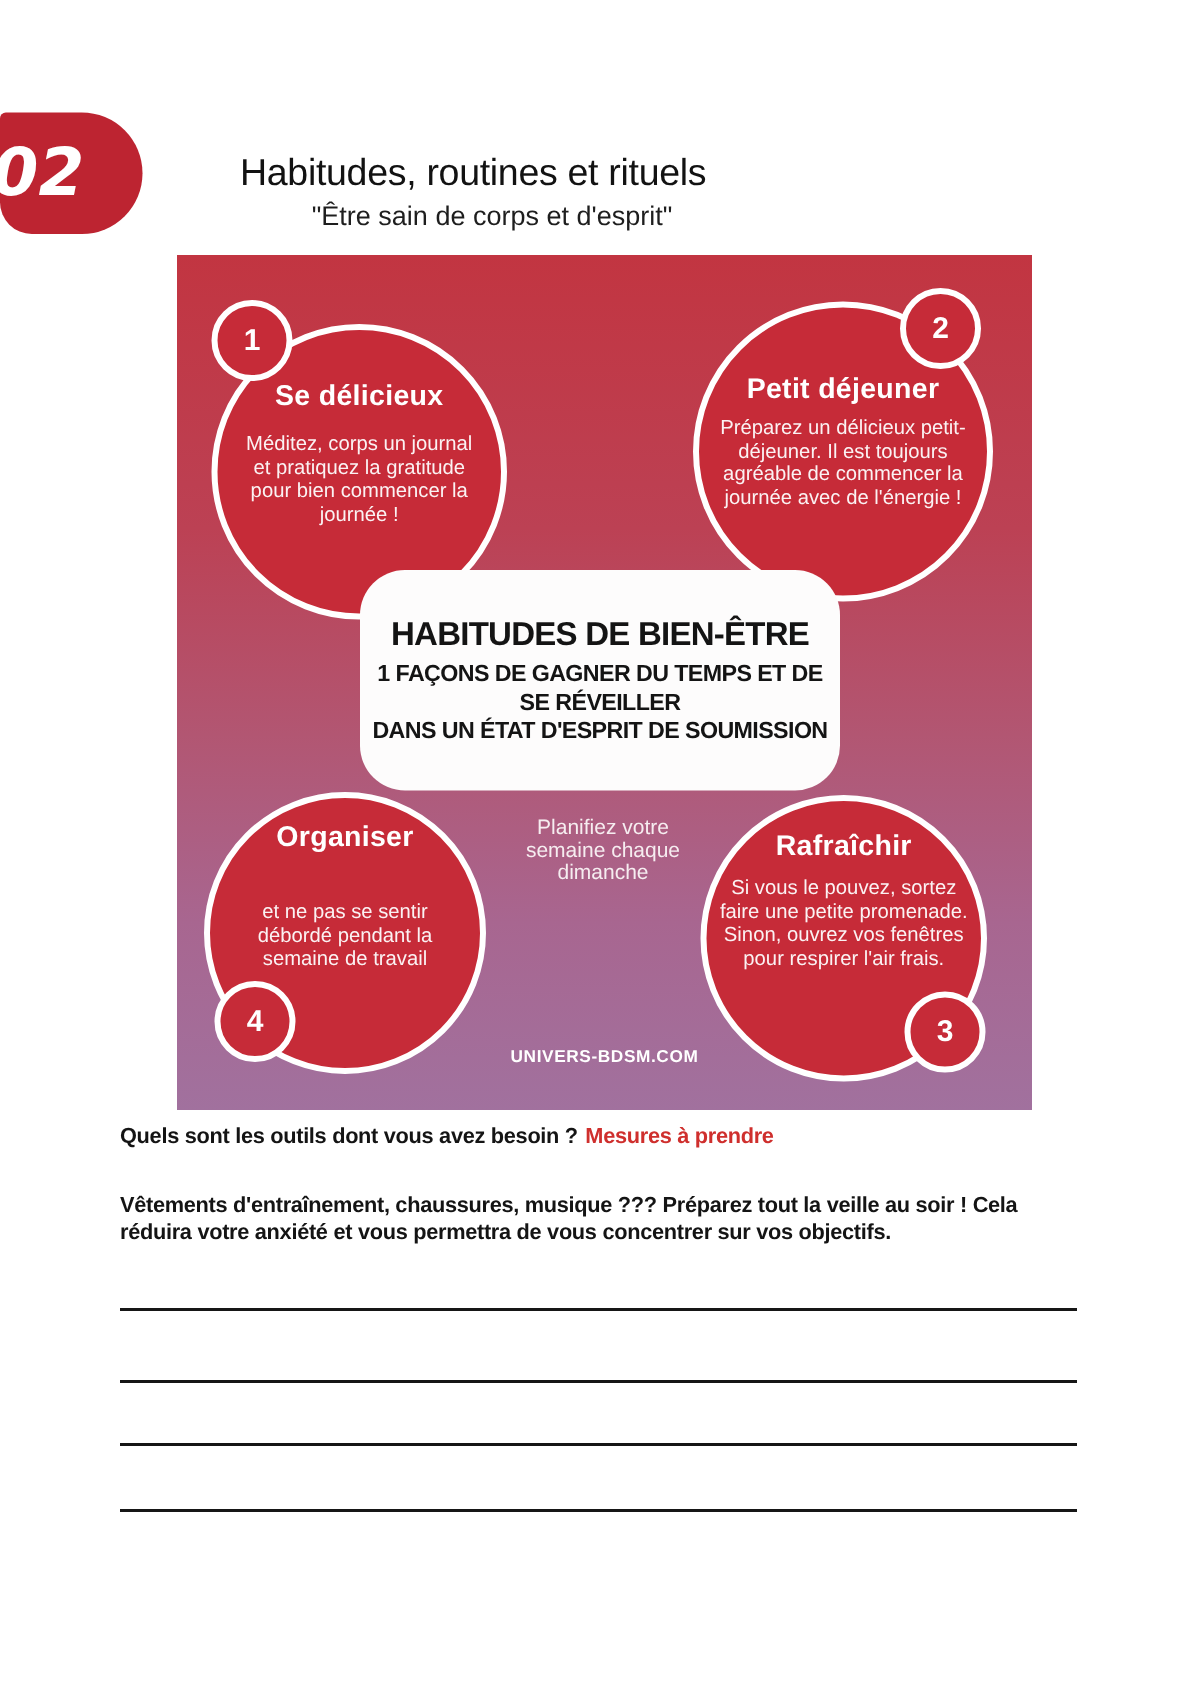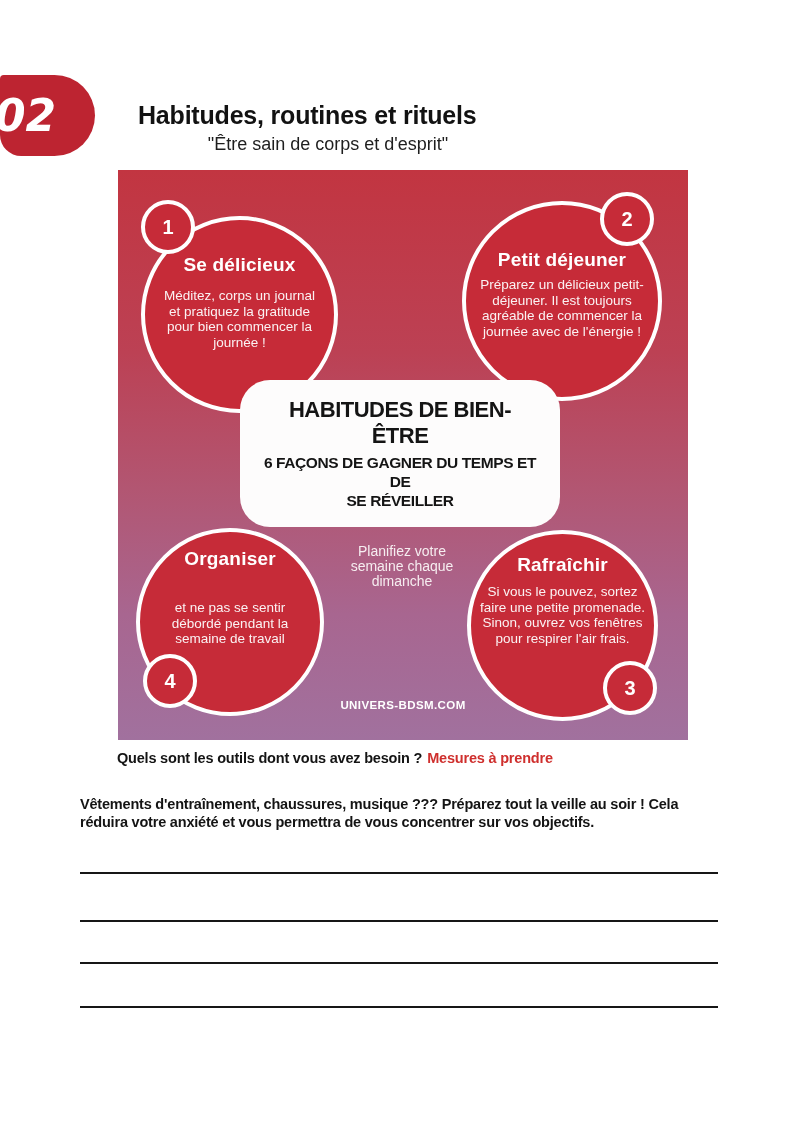--- a/index.html
+++ b/index.html
@@ -13,21 +13,21 @@
   .section-badge {
     position:absolute; left:0; top:75px; width:95px; height:81px;
     background:#bd2431; border-radius:4px 42px 42px 22px;
     display:flex; align-items:center; justify-content:flex-start;
   }
   .section-badge .num {
     color:#ffffff; font-style:italic; font-weight:bold; font-size:44px;
     font-family:"DejaVu Sans", sans-serif; transform:translateX(-5px);
   }
   .header-text { position:absolute; left:138px; top:101px; width:380px; }
-  .page-title { font-size:25px; font-weight:bold; color:#121212; letter-spacing:-0.2px; }
+  .page-title { font-size:25px; font-weight:normal; color:#121212; letter-spacing:-0.2px;margin-left:22px; }
   .page-subtitle { margin-top:4px; text-align:center; font-size:18px; color:#1e1e1e; }
 
   
   .infographic {
     position:absolute; left:118px; top:170px; width:570px; height:570px;
     background:linear-gradient(180deg,#c23541 0%,#bc4154 32%,#b25672 56%,#a86690 78%,#a1719e 100%);
     overflow:hidden;
   }
   .big-circle {
     position:absolute; border-radius:50%; background:#c62b38;
@@ -53,38 +53,38 @@
   }
   .b1 { left:23px;  top:30px; }
   .b2 { left:482px; top:22px; }
   .b3 { left:485px; top:491px; }
   .b4 { left:25px;  top:484px; }
 
   .center-card {
     position:absolute; left:122px; top:210px; width:320px; height:147px;
     background:#fdfcfc; border-radius:30px; z-index:2;
     display:flex; flex-direction:column; align-items:center; justify-content:center;
-    text-align:center; color:#141414; padding:0 22px;
+    text-align:center; color:#141414; padding:0 0;
   }
   .card-title { font-size:22px; font-weight:bold; letter-spacing:-0.5px; margin-bottom:4px; }
   .card-line  { font-size:15.5px; font-weight:bold; letter-spacing:-0.4px; line-height:19px; }
 
   .side-note {
     position:absolute; left:214px; top:374px; width:140px; text-align:center;
     color:#f6edf0; font-size:14px; line-height:14.8px; z-index:1;
   }
   .website {
     position:absolute; left:0; right:0; top:529px; text-align:center;
     color:#ffffff; font-weight:bold; font-size:11.5px; letter-spacing:0.4px; z-index:1;
   }
 
   
   .question {
     position:absolute; left:80px; top:750px; font-size:14.5px; font-weight:bold;
-    color:#141414; letter-spacing:-0.2px; white-space:nowrap;margin-left:37px;
+    color:#141414; letter-spacing:-0.2px; white-space:nowrap;
   }
   .question .action { color:#cf2f2d; margin-left:5px; }
   .paragraph {
     position:absolute; left:80px; top:796px; font-size:14.5px; font-weight:bold;
     color:#141414; letter-spacing:-0.2px; line-height:17.5px; white-space:nowrap;
   }
   .rule { position:absolute; left:80px; width:638px; height:2px; background:#161616; }
   .r1 { top:872px; } .r2 { top:920px; } .r3 { top:962px; } .r4 { top:1006px; }
 </style>
 </head>
@@ -119,22 +119,23 @@
       <div class="circle-text">et ne pas se sentir débordé pendant la semaine de travail</div>
     </div>
 
     <div class="num-badge b1">1</div>
     <div class="num-badge b2">2</div>
     <div class="num-badge b3">3</div>
     <div class="num-badge b4">4</div>
 
     <div class="center-card">
       <div class="card-title">HABITUDES DE BIEN-ÊTRE</div>
-      <div class="card-line">6 FAÇONS DE GAGNER DU TEMPS ET DE</div>
+      <div class="card-line">1 FAÇONS DE GAGNER DU TEMPS ET DE</div>
       <div class="card-line">SE RÉVEILLER</div>
+      <div class="card-line">DANS UN ÉTAT D'ESPRIT DE SOUMISSION</div>
     </div>
 
     <div class="side-note">Planifiez votre semaine chaque dimanche</div>
     <div class="website">UNIVERS-BDSM.COM</div>
   </div>
 
   <div class="question">
     <span>Quels sont les outils dont vous avez besoin ?</span><span class="action">Mesures à prendre</span>
   </div>
 

